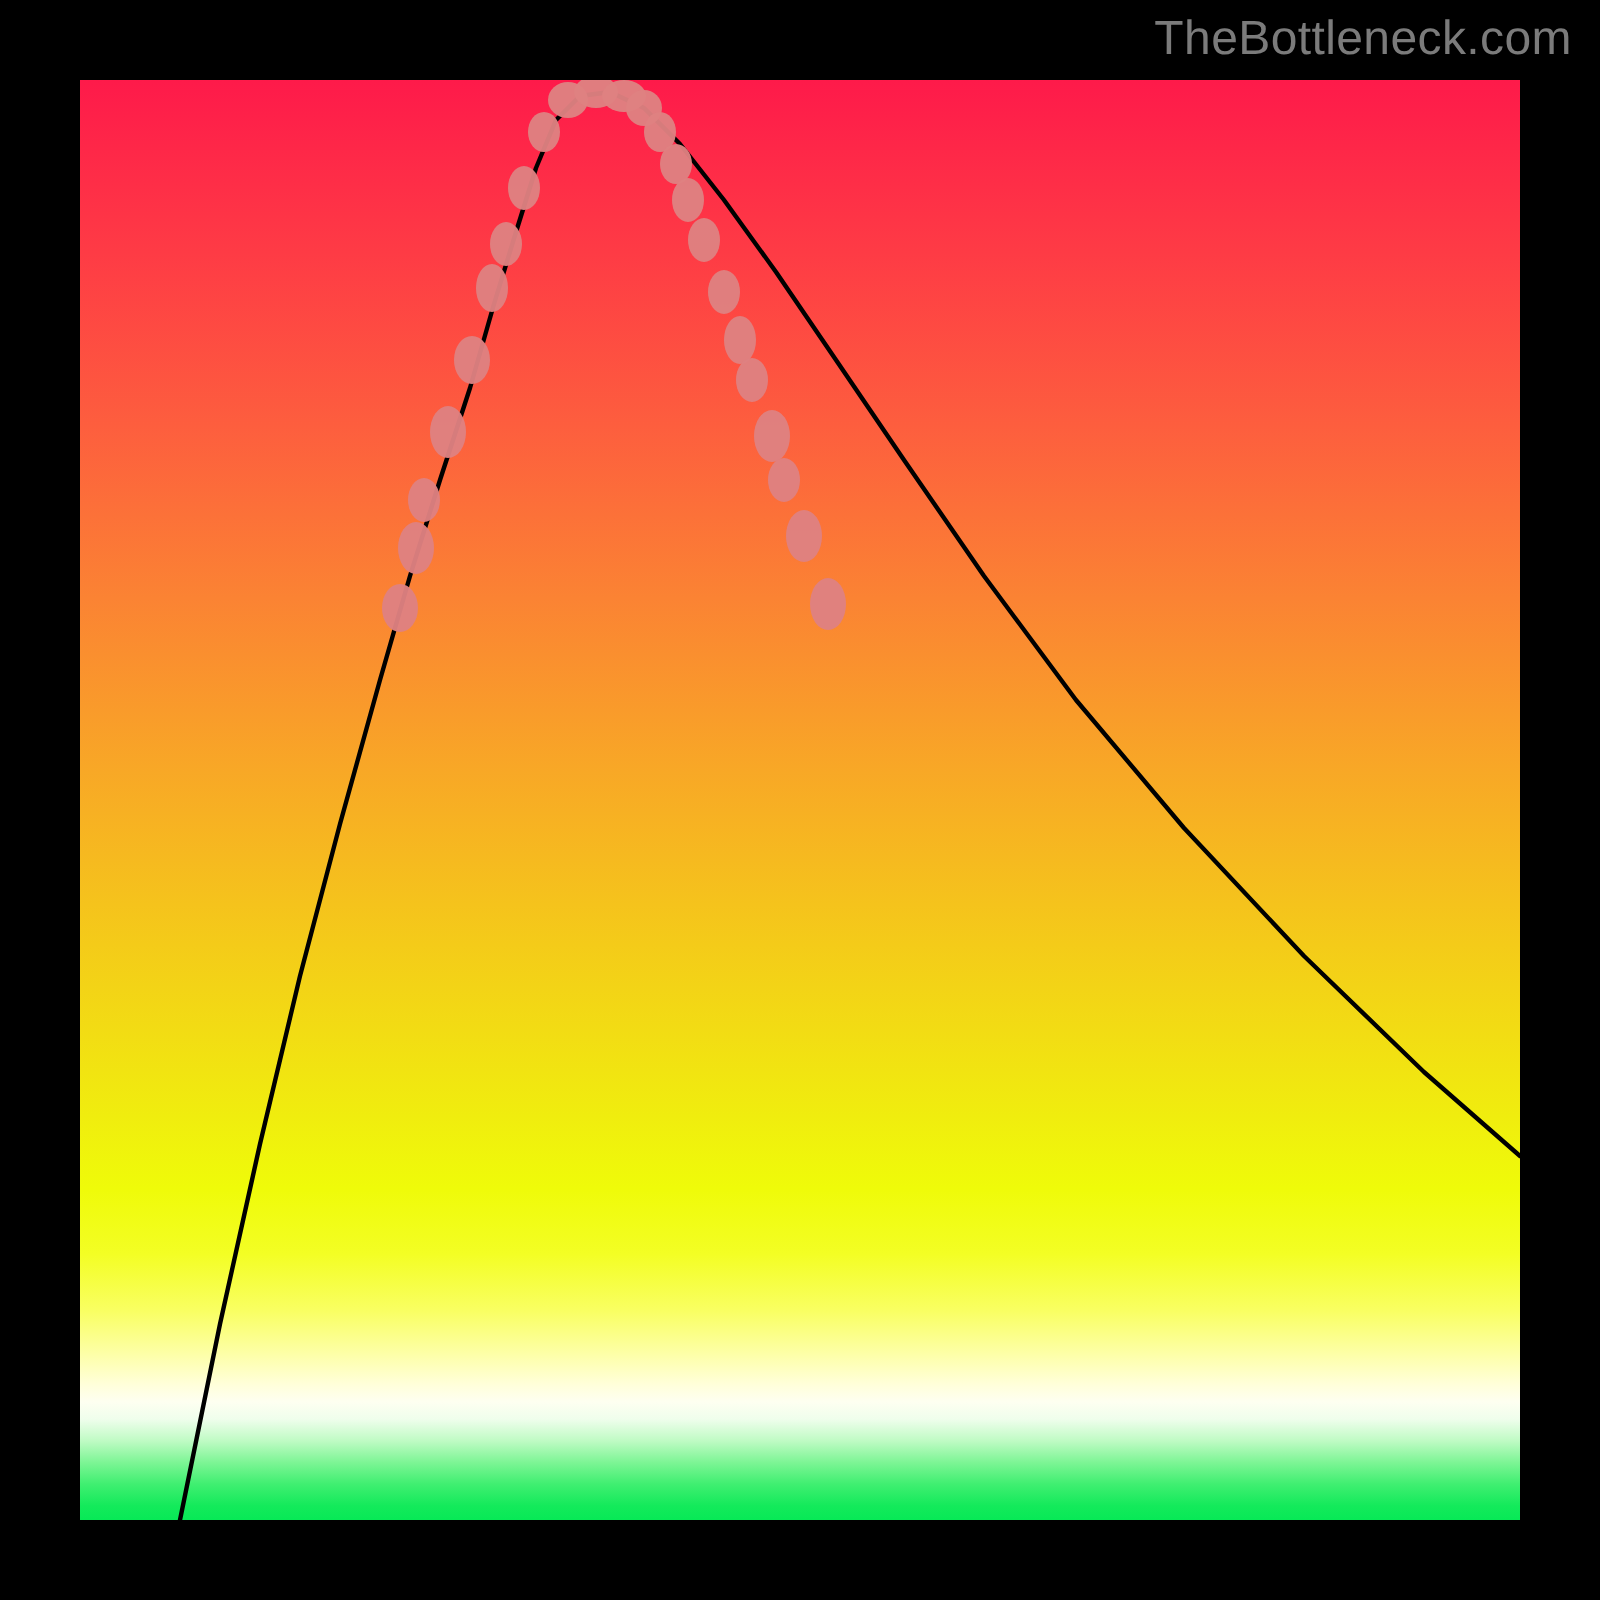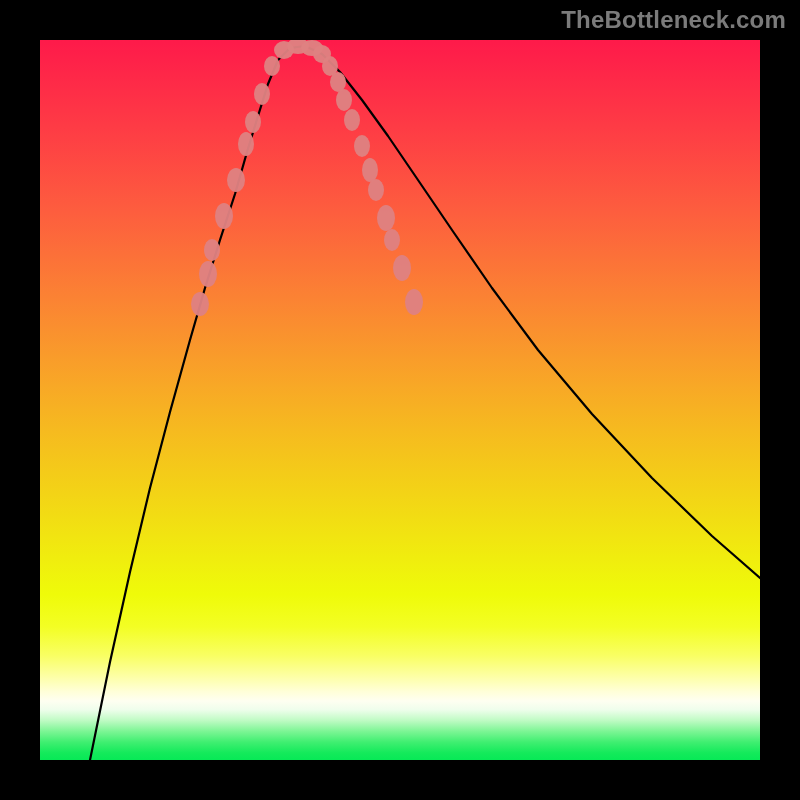--- a/index.html
+++ b/index.html
@@ -16,21 +16,21 @@
     width: 800px;
     height: 800px;
     background: #000;
   }
   .watermark {
     position: absolute;
     top: 6px;
     right: 14px;
     color: #7b7b7b;
     font-size: 24px;
-    font-weight: 700;
+    font-weight: 400;
     letter-spacing: 0.2px;
     z-index: 10;
     user-select: none;
   }
   .plot {
     position: absolute;
     left: 40px;
     top: 40px;
     width: 720px;
     height: 720px;

